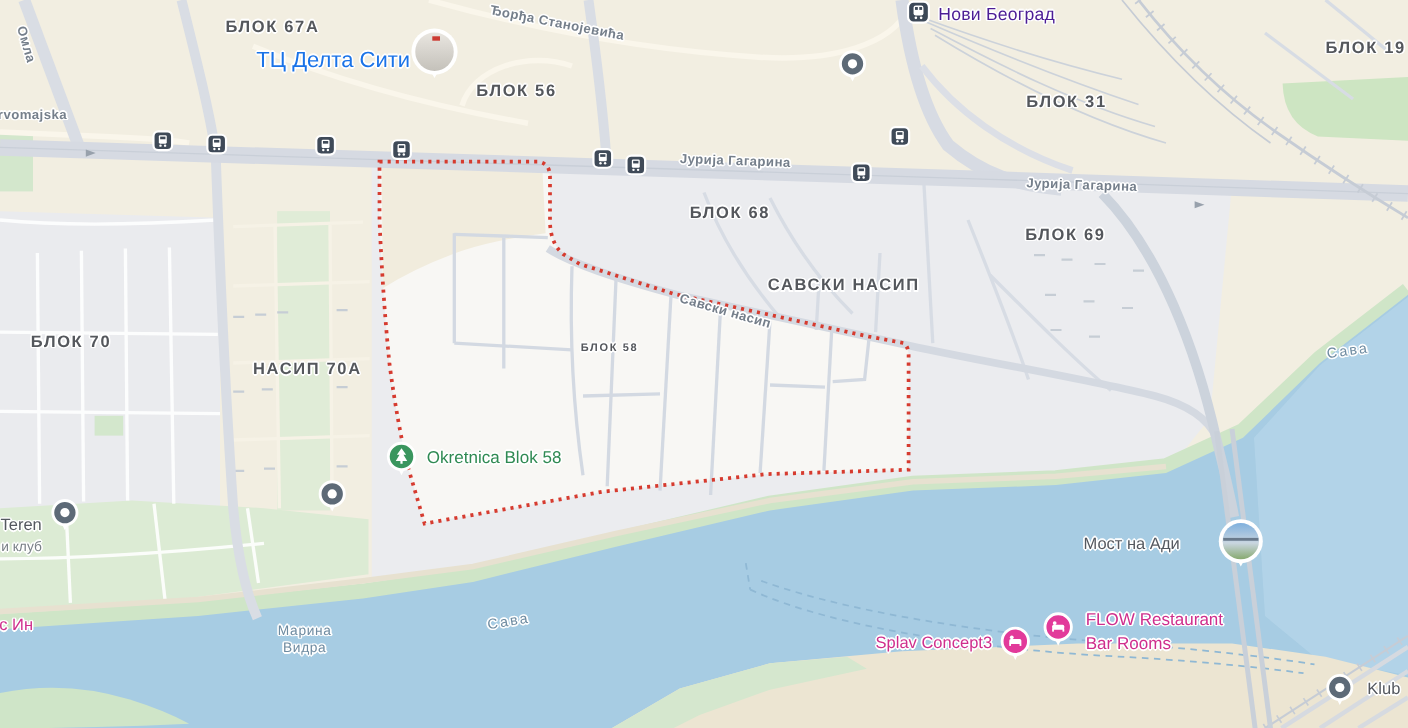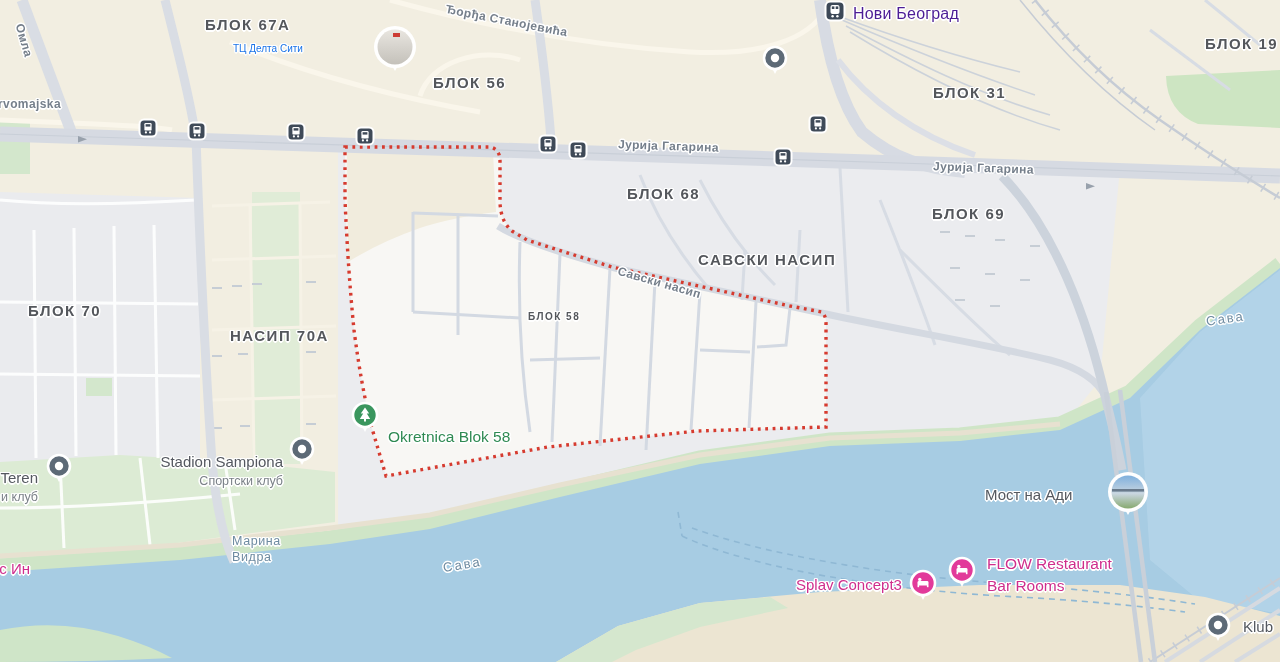--- a/index.html
+++ b/index.html
@@ -11,26 +11,26 @@
   #map svg.base{position:absolute;left:0;top:0;}
   .lbl{position:absolute;white-space:pre-line;line-height:1.25;}
   .halo{text-shadow:-1px -1px 0 #fff,1px -1px 0 #fff,-1px 1px 0 #fff,1px 1px 0 #fff,0 -1.5px 0 #fff,0 1.5px 0 #fff,-1.5px 0 0 #fff,1.5px 0 0 #fff;}
   .area{font-weight:bold;font-size:15px;letter-spacing:1.5px;color:#54575c;}
   .area.big{font-size:10px;}
   .street{font-weight:bold;font-size:12px;color:#757f8b;letter-spacing:.4px;}
   .water-lbl{font-size:13px;color:#6e8ba1;letter-spacing:.6px;}
   .poi{font-weight:500;font-size:15px;}
   .poi .sub{display:block;font-weight:400;font-size:12.5px;color:#7a8087;margin-top:2px;}
   .blue{color:#1a73e8;}
-  .green{color:#2f8a53;margin-top:20px;}
+  .green{color:#2f8a53;}
   .pink{color:#cf2e8d;}
   .gray{color:#54585f;}
   .transit-name{font-weight:normal;font-size:16px;color:#4c1d95;letter-spacing:.2px;}
   .right{text-align:right;}
-  .center{text-align:left;}
+  .center{text-align:center;margin-top:32px;}
 </style>
 </head>
 <body>
 
 <div id="map">
 
   <svg class="base" width="1280" height="662" viewBox="0 0 1280 662">
     <defs>
       <linearGradient id="gphoto1" x1="0" y1="0" x2="0" y2="1">
         <stop offset="0" stop-color="#e9e6e0"></stop>
@@ -274,27 +274,23 @@
   <div class="lbl street halo" style="left:933px;top:161px;transform:rotate(2deg)">Јурија Гагарина</div>
   <div class="lbl street halo" style="left:620px;top:264px;transform:rotate(16deg);transform-origin:left top">Савски насип</div>
   <div class="lbl street halo" style="left:-2px;top:97px">rvomajska</div>
   <div class="lbl street halo" style="left:26px;top:22px;transform:rotate(74deg);transform-origin:left top">Омла</div>
 
   <div class="lbl water-lbl center halo" style="left:232px;top:534px;width:90px;font-size:12.5px">Марина
 Видра</div>
   <div class="lbl water-lbl halo" style="left:443px;top:557px;transform:rotate(-9deg);letter-spacing:2px">Сава</div>
   <div class="lbl water-lbl halo" style="left:1206px;top:311px;transform:rotate(-8deg);letter-spacing:2px">Сава</div>
 
-  <div class="lbl poi blue halo" style="left:233px;top:43px;font-size:10px">ТЦ Делта Сити</div>
+  <div class="lbl poi blue halo" style="left:233px;top:43px;font-size:20px">ТЦ Делта Сити</div>
   <div class="lbl transit-name halo" style="left:853px;top:4px">Нови Београд</div>
   <div class="lbl poi green halo" style="left:388px;top:407px;font-size:15.5px">Okretnica Blok 58</div>
-  <div class="lbl poi gray right halo" style="left:133px;top:434px;width:150px">
-    <span>Stadion Sampiona</span>
-    <span class="sub">Спортски клуб</span>
-  </div>
   <div class="lbl poi gray right halo" style="left:-62px;top:450px;width:100px">
     <span>Teren</span>
     <span class="sub">и клуб</span>
   </div>
   <div class="lbl poi pink halo" style="left:-8px;top:560px">ус Ин</div>
   <div class="lbl poi gray halo" style="left:985px;top:486px">Мост на Ади</div>
   <div class="lbl poi pink halo" style="left:796px;top:576px">Splav Concept3</div>
   <div class="lbl poi pink halo" style="left:987px;top:553px;font-size:15.5px;line-height:1.42">FLOW Restaurant
 Bar Rooms</div>
   <div class="lbl poi gray halo" style="left:1243px;top:618px">Klub</div>

